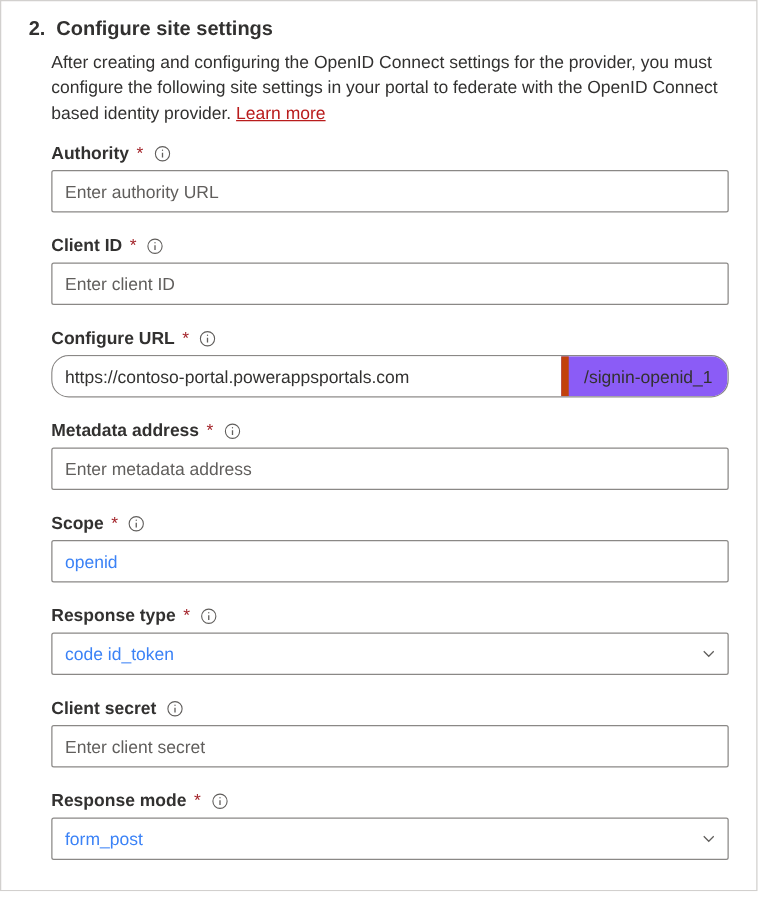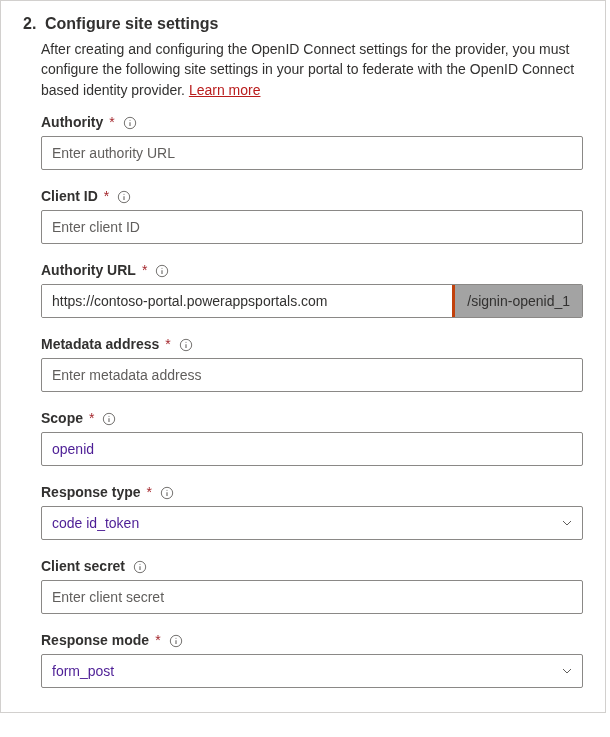--- a/index.html
+++ b/index.html
@@ -77,48 +77,48 @@
   }
   .text-input, .select-box {
     width: 100%;
     box-sizing: border-box;
     height: 34px;
     border: 1px solid #8a8886;
     border-radius: 2px;
     padding: 0 10px;
     font-family: inherit;
     font-size: 14px;
-    color: #4c1d95;
+    color: #3b82f6;
     background: #ffffff;
     outline: none;
   }
   .text-input::placeholder {
     color: #605e5c;
   }
   .input-group {
     display: flex;
     width: 100%;
     box-sizing: border-box;
     height: 34px;
     border: 1px solid #8a8886;
-    border-radius: 2px;
+    border-radius: 14px;
     overflow: hidden;
   }
   .input-group input {
     flex: 1;
     border: none;
     padding: 0 10px;
     font-family: inherit;
     font-size: 14px;
     color: #323130;
     outline: none;
   }
   .input-group .suffix {
-    background: #a3a3a3;
-    border-left: 3px solid #c2410c;
+    background: #8b5cf6;
+    border-left: 6px solid #c2410c;
     padding: 0 12px;
     display: flex;
     align-items: center;
     color: #323130;
     font-size: 14px;
     white-space: nowrap;
   }
   .select-wrap {
     position: relative;
     width: 100%;
@@ -184,21 +184,21 @@
               <line x1="8" y1="7" x2="8" y2="11.5" stroke-width="1.2"></line>
               <circle cx="8" cy="4.8" r="0.6" fill="currentColor" stroke="none"></circle>
             </svg>
         </span>
       </div>
       <input type="text" class="text-input" placeholder="Enter client ID" style="">
     </div>
 
     <div class="field">
       <div class="label-row">
-        <span>Authority URL</span>
+        <span>Configure URL</span>
         <span class="req">*</span>
         <span class="info-icon">
           <svg viewBox="0 0 16 16" stroke="currentColor" fill="none" stroke-width="1">
               <circle cx="8" cy="8" r="6.5"></circle>
               <line x1="8" y1="7" x2="8" y2="11.5" stroke-width="1.2"></line>
               <circle cx="8" cy="4.8" r="0.6" fill="currentColor" stroke="none"></circle>
             </svg>
         </span>
       </div>
       <div class="input-group">

